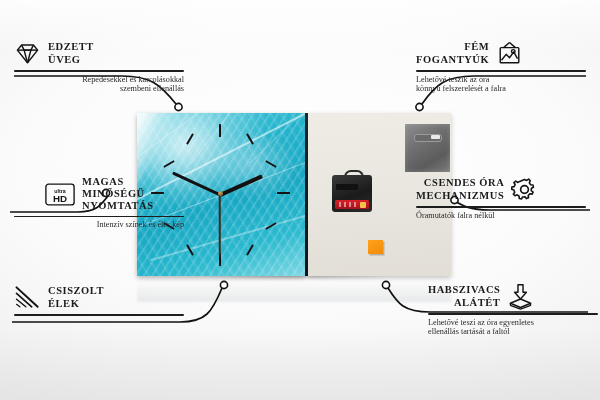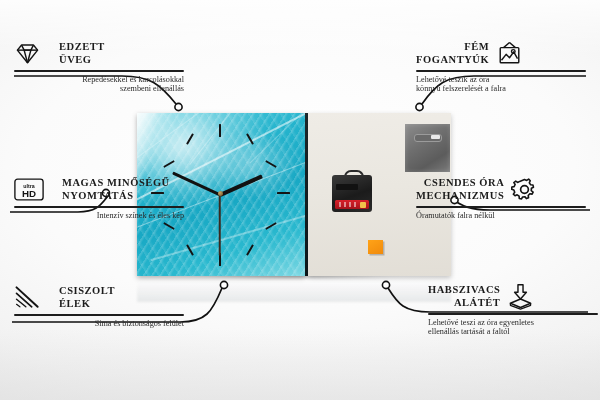--- a/index.html
+++ b/index.html
@@ -23,21 +23,21 @@
 
   
   .callout{position:absolute;width:170px;}
   .callout .head{display:flex;align-items:center;gap:7px;}
   .callout.left .head{justify-content:flex-start;}
   .callout.right .head{}
   .ttl{
     font-size:10.5px;letter-spacing:.55px;color:#1b1b1b;line-height:12.2px;
     text-transform:uppercase;font-weight:700;white-space:pre-line;
   }
-  .callout.left .ttl{text-align:left;margin-left:11px;}
+  .callout.left .ttl{text-align:left;}
   .callout.right .ttl{text-align:right;}
   .rule{height:1.6px;background:#1d1d1d;margin:3px 0 3px;border-radius:1px;}
   .desc{
     font-size:8.2px;line-height:9.6px;color:#2a2a2a;white-space:pre-line;
     font-family:"Liberation Serif",serif;
   }
   .callout.left .desc{text-align:right;}
   .callout.right .desc{}
 
   .ico{width:27px;height:27px;flex:0 0 27px;display:block;}
@@ -211,21 +211,21 @@
       <span class="ttl">EDZETT
 ÜVEG</span>
     </div>
     <div class="rule"></div>
     <div class="desc">Repedésekkel és karcolásokkal
 szembeni ellenállás</div>
   </div>
 
   <div class="callout left" style="left:14px;top:176px;">
     <div class="head">
-      <span class="ico" style="width:30px;flex:0 0 30px;">
+      <span class="ico" style="width:30px;flex:0 0 30px;margin-left:31px;">
         <svg viewBox="0 0 40 30">
           <rect x="1.2" y="1.2" width="37.6" height="27.6" rx="3.6" fill="none" stroke="#141414" stroke-width="1.8"></rect>
           <text x="20" y="12.4" font-family="Liberation Sans, sans-serif" font-size="7" font-weight="700" text-anchor="middle" fill="#141414">ultra</text>
           <text x="20" y="25" font-family="Liberation Sans, sans-serif" font-size="13" font-weight="700" text-anchor="middle" fill="#141414">HD</text>
         </svg>
       </span>
       <span class="ttl">MAGAS MINŐSÉGŰ
 NYOMTATÁS</span>
     </div>
     <div class="rule"></div>
@@ -241,21 +241,20 @@
           <line x1="3" y1="11" x2="21" y2="27" stroke-width="2"></line>
           <line x1="3" y1="18" x2="14" y2="27" stroke-width="1.7"></line>
           <line x1="3" y1="24" x2="7" y2="27" stroke-width="1.4"></line>
         </g>
           </svg>
       </span>
       <span class="ttl">CSISZOLT
 ÉLEK</span>
     </div>
     <div class="rule"></div>
-    <div class="desc">Sima és biztonságos felület</div>
   </div>
 
   <div class="callout right" style="left:416px;top:40px;">
     <div class="head">
       <span class="ttl">FÉM
 FOGANTYÚK</span>
       <span class="ico">
         <svg viewBox="0 0 32 32">
             <g fill="none" stroke="#141414" stroke-width="1.7" stroke-linejoin="round">
           <path d="M16 3 L9 9 M16 3 L23 9"></path>

